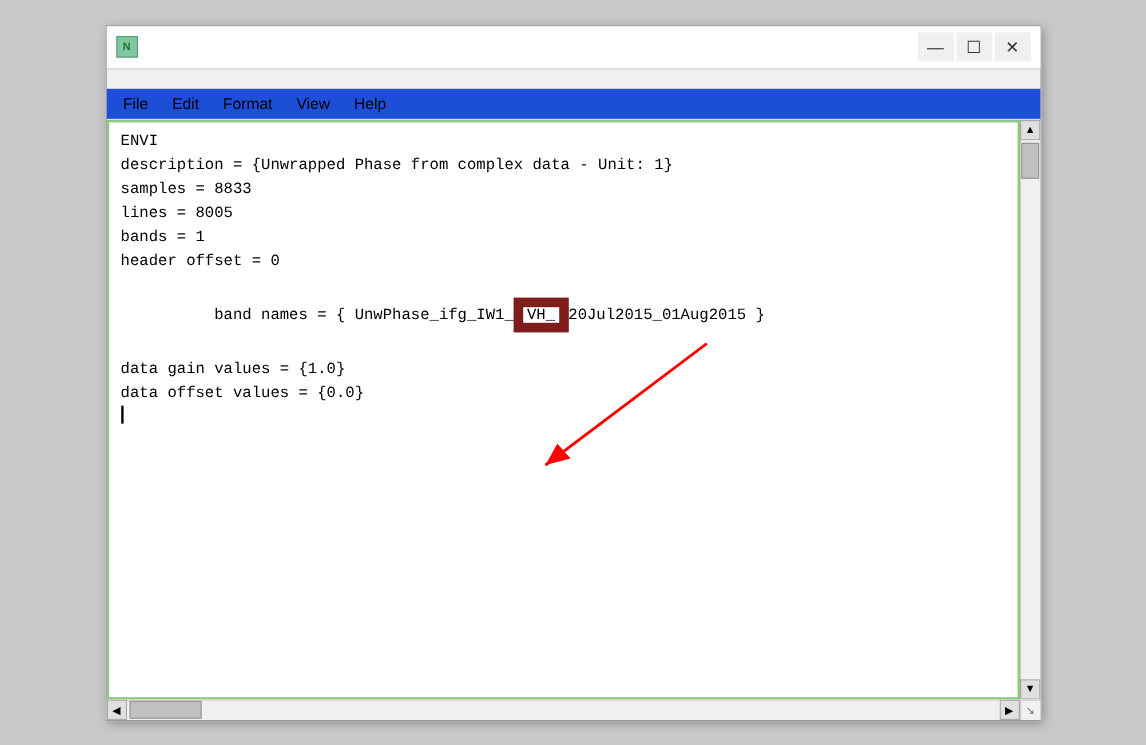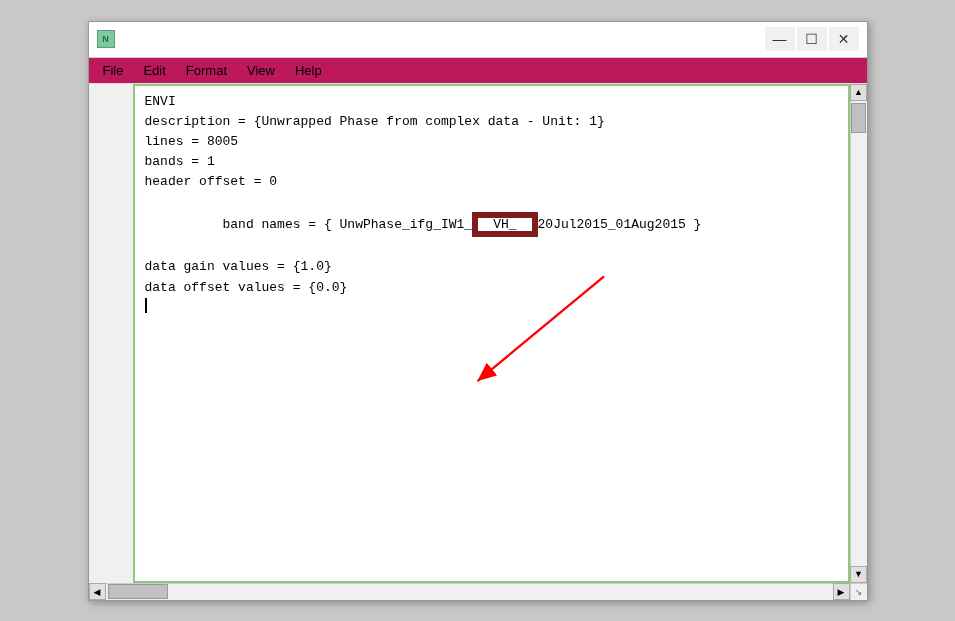--- a/index.html
+++ b/index.html
@@ -73,26 +73,27 @@
       border: none;
       cursor: pointer;
       display: flex;
       align-items: center;
       justify-content: center;
       font-size: 14px;
       color: #333;
     }
 
     .menu-bar {
-      background: #be185d;
+      background: #1d4ed8;
       height: 26px;
       display: flex;
       align-items: center;
       padding: 0 4px;
       border-bottom: 1px solid #ddd;
+      margin-top: 16px;
     }
 
     .menu-item {
       padding: 2px 10px;
       font-size: 13px;
       color: #000;
       cursor: pointer;
       font-family: 'Segoe UI', Arial, sans-serif;
     }
 
@@ -106,21 +107,20 @@
       flex: 1;
       background: #fff;
       border: 2px solid #8dc87e;
       padding: 6px 10px;
       font-family: 'Courier New', Courier, monospace;
       font-size: 13px;
       color: #000;
       overflow: hidden;
       position: relative;
       line-height: 1.55;
-      margin-left: 44px;
     }
 
     .editor-lines {
       position: relative;
     }
 
     .line {
       white-space: pre;
       min-height: 20px;
     }
@@ -133,22 +133,22 @@
     .cursor {
       display: inline-block;
       width: 2px;
       height: 15px;
       background: #000;
       margin-right: 1px;
     }
 
     .highlight-box {
       display: inline-block;
-      border: 6px solid #7f1d1d;
-      padding: 0 15px;
+      border: 8px solid #7f1d1d;
+      padding: 0 3px;
       line-height: 1;
     }
 
     .scrollbar-v {
       width: 17px;
       background: #f0f0f0;
       border-left: 1px solid #ccc;
       display: flex;
       flex-direction: column;
       align-items: center;
@@ -273,20 +273,21 @@
     <span class="menu-item">Format</span>
     <span class="menu-item">View</span>
     <span class="menu-item">Help</span>
   </div>
 
   <div class="content-area">
     <div class="editor">
       <div class="editor-lines">
         <div class="line">ENVI</div>
         <div class="line">description = {Unwrapped Phase from complex data - Unit: 1}</div>
+        <div class="line">samples = 8833</div>
         <div class="line">lines = 8005</div>
         <div class="line">bands = 1</div>
         <div class="line">header offset = 0</div>
 
         <div class="line">
           <span>band names = { UnwPhase_ifg_IW1_</span><span class="highlight-box">VH_</span><span>20Jul2015_01Aug2015 }</span>
         </div>
         <div class="line">data gain values = {1.0}</div>
         <div class="line">data offset values = {0.0}</div>
 

